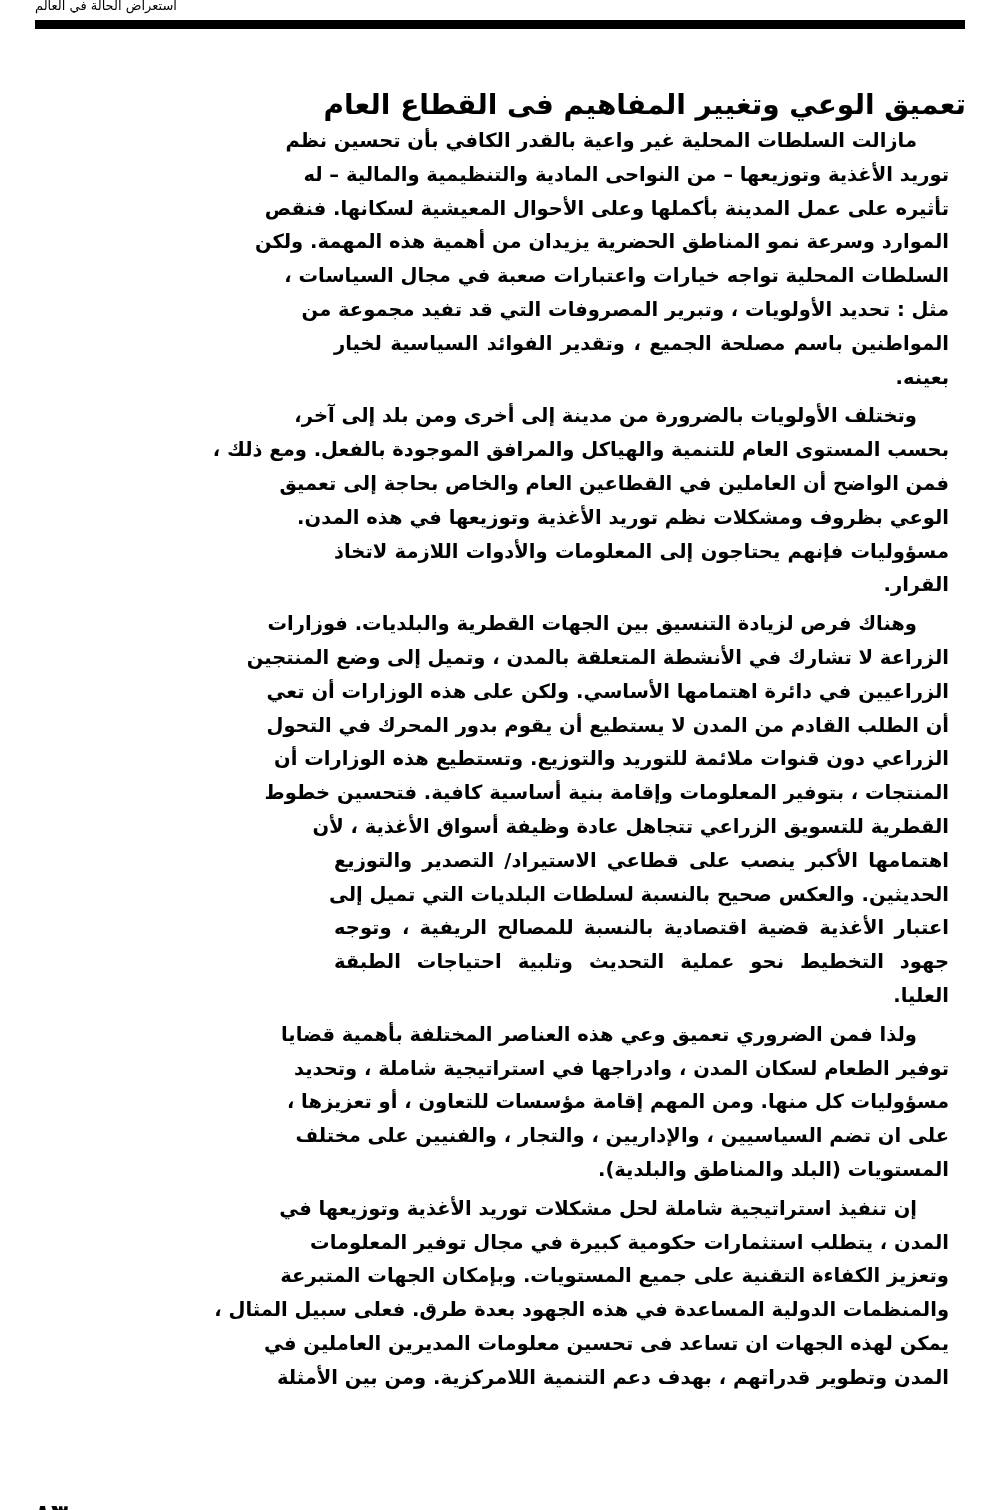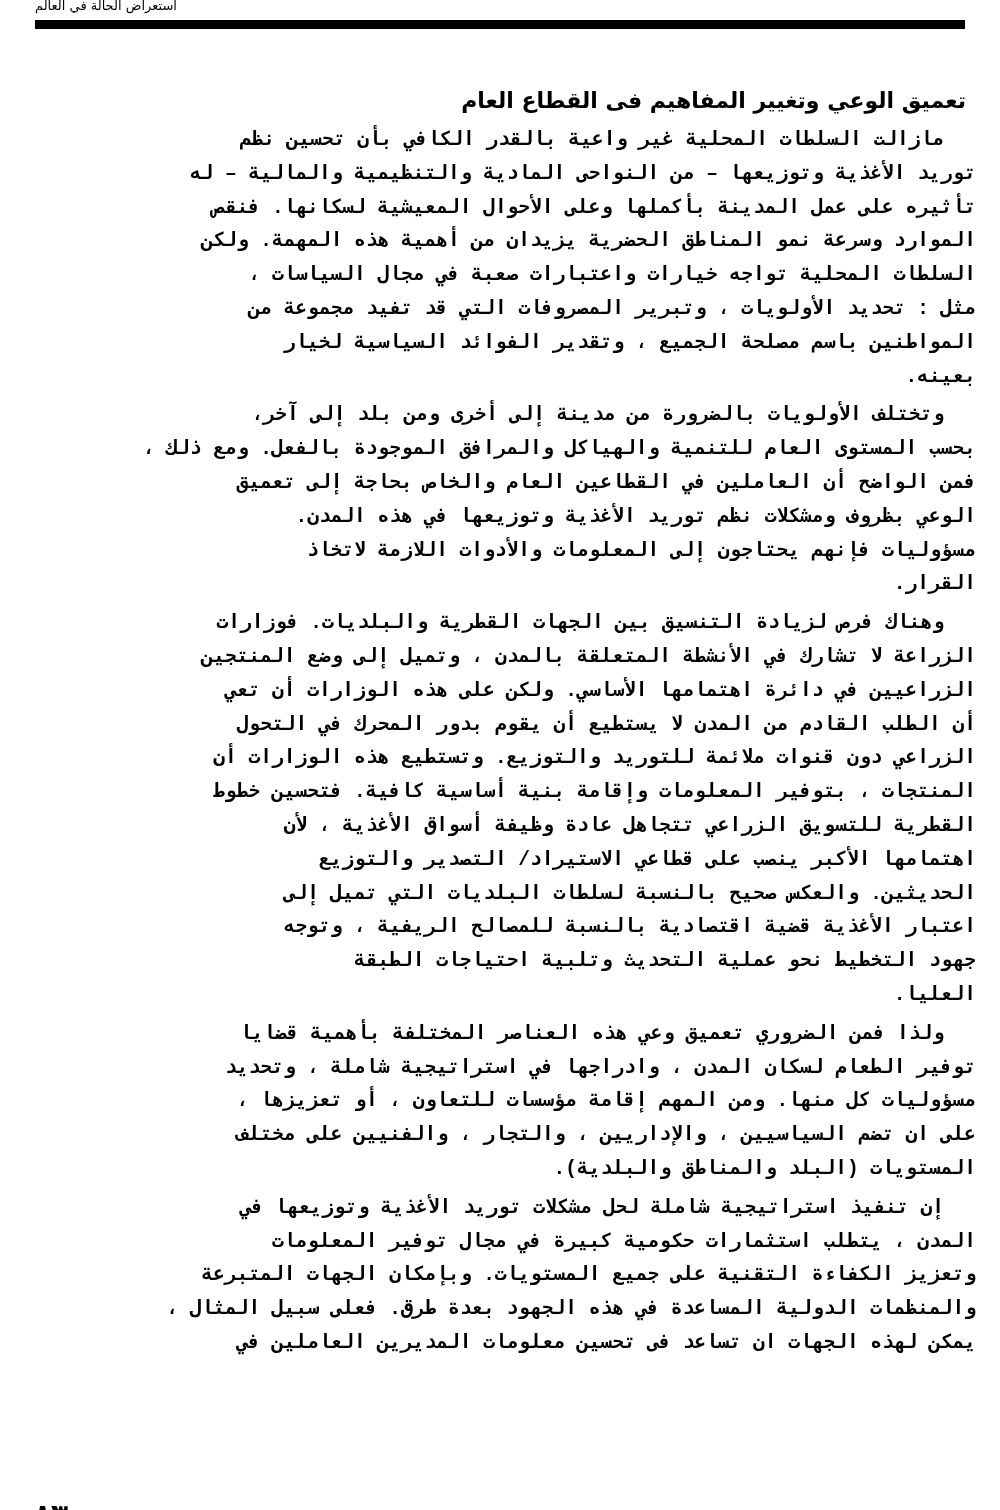--- a/index.html
+++ b/index.html
@@ -1,21 +1,21 @@
 <!DOCTYPE html>
 <html><head>
 <meta charset="utf-8">
 <style>
   html, body { margin:0; padding:0; background:#ffffff; }
   body { width:1000px; height:1510px; position:relative; overflow:hidden;
          font-family:"DejaVu Sans", sans-serif; color:#000; }
   .running-head { position:absolute; left:35px; top:-2px; font-size:13px; direction:rtl; white-space:nowrap; }
   .rule { position:absolute; left:35px; top:20px; width:930px; height:9px; background:#000; }
-  .title { position:absolute; right:34px; top:88px; font-size:22px; font-weight:bold; direction:rtl; white-space:nowrap; }
-  .body { position:absolute; left:361px; width:615px; top:124px; direction:rtl;font-family:Liberation Mono, monospace; }
+  .title { position:absolute; right:34px; top:88px; font-size:28px; font-weight:bold; direction:rtl; white-space:nowrap; }
+  .body { position:absolute; left:334px; width:615px; top:124px; direction:rtl; }
   .line { height:33.8px; line-height:33.8px; font-size:19.5px; font-weight:bold; text-align:justify; text-align-last:justify; white-space:nowrap; overflow:visible; }
   .line.last { text-align-last:right; }
   .line.indent { padding-right:32px; }
   .para { margin-bottom:5px; }
   .page-number { position:absolute; left:34px; top:1478px; font-size:28px; font-weight:bold; direction:rtl;margin-top:20px; }
 </style>
 </head>
 <body>
 
 <div class="running-head">استعراض الحالة في العالم</div>
@@ -61,16 +61,17 @@
       <div class="line">مسؤوليات كل منها. ومن المهم إقامة مؤسسات للتعاون ، أو تعزيزها ،</div>
       <div class="line">على ان تضم السياسيين ، والإداريين ، والتجار ، والفنيين على مختلف</div>
       <div class="line last">المستويات (البلد والمناطق والبلدية).</div>
     </div>
     <div class="para">
       <div class="line indent">إن تنفيذ استراتيجية شاملة لحل مشكلات توريد الأغذية وتوزيعها في</div>
       <div class="line">المدن ، يتطلب استثمارات حكومية كبيرة في مجال توفير المعلومات</div>
       <div class="line">وتعزيز الكفاءة التقنية على جميع المستويات. وبإمكان الجهات المتبرعة</div>
       <div class="line">والمنظمات الدولية المساعدة في هذه الجهود بعدة طرق. فعلى سبيل المثال ،</div>
       <div class="line">يمكن لهذه الجهات ان تساعد فى تحسين معلومات المديرين العاملين في</div>
+      <div class="line last">المدن وتطوير قدراتهم ، بهدف دعم التنمية اللامركزية. ومن بين الأمثلة</div>
     </div>
   </div>
 
 <div class="page-number">٨٣</div>
 
 </body></html>

